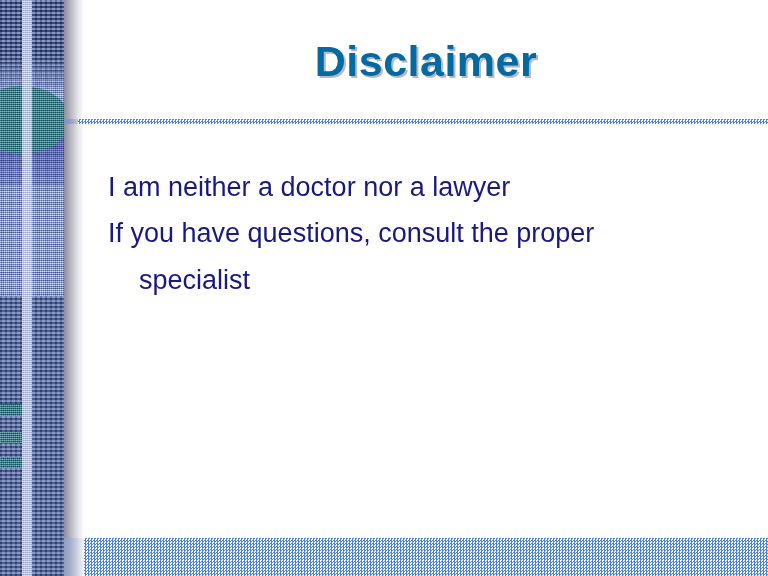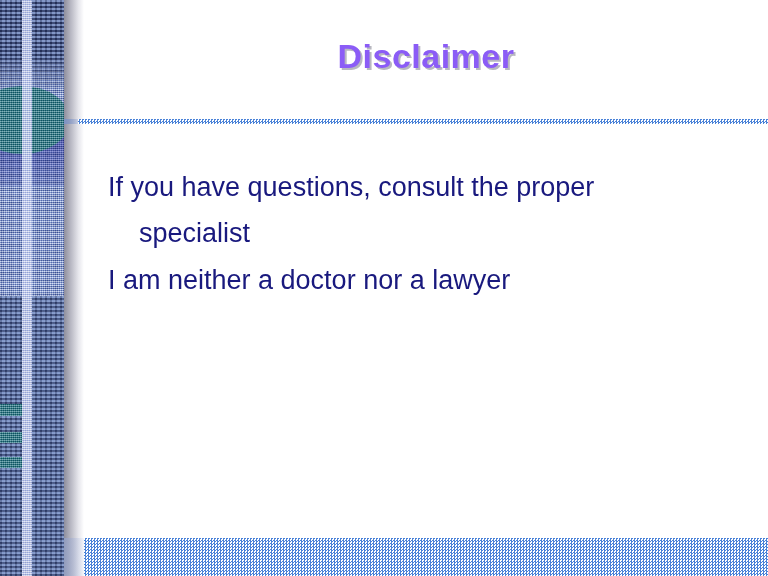--- a/index.html
+++ b/index.html
@@ -162,24 +162,24 @@
       #8e8e9c 0%, #a9a9b6 22%, #c9c9d2 48%, #e6e6ec 72%, #ffffff 100%);
   }
 
   
   #title {
     position: absolute;
     left: 84px;
     top: 38px;
     width: 684px;
     text-align: center;
-    font-size: 34px;
+    font-size: 43px;
     font-weight: bold;
     letter-spacing: .5px;
-    color: #8b5cf6;
+    color: #0369a1;
     text-shadow: 2px 2px 0 #b8b8c0;
     line-height: 1.1;
     white-space: nowrap;
   }
 
   
   #divider {
     position: absolute;
     left: 78px;
     top: 119px;
@@ -258,24 +258,24 @@
   </div>
   <div id="sidebar-shadow"></div>
 
   <div id="title">Disclaimer</div>
 
   <div id="divider-fade"></div>
   <div id="divider"></div>
 
   <div id="body">
     <div class="bullet-line">
+      <span>I am neither a doctor nor a lawyer</span>
+    </div>
+    <div class="bullet-line">
       <span>If you have questions, consult the proper</span>
       <span class="cont">specialist</span>
     </div>
-    <div class="bullet-line">
-      <span>I am neither a doctor nor a lawyer</span>
-    </div>
   </div>
 
   <div id="footer-fade"></div>
   <div id="footer-band"></div>
 
 </div>
 
 </body></html>

